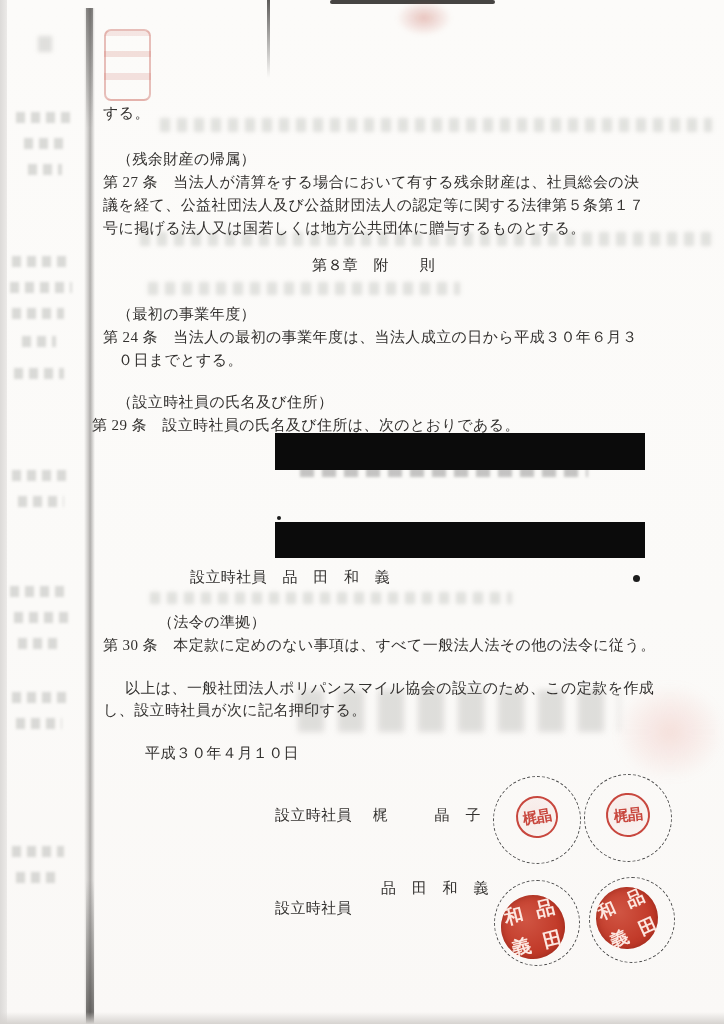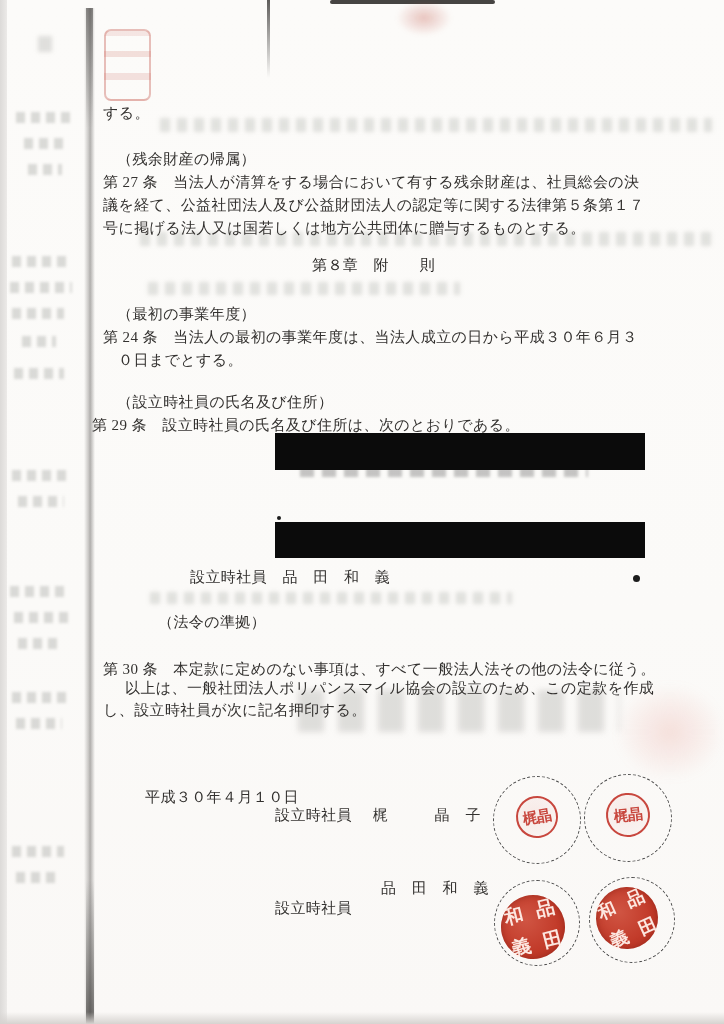--- a/index.html
+++ b/index.html
@@ -124,26 +124,26 @@
   <div class="line" style="left:92px;top:415px;">第 29 条　設立時社員の氏名及び住所は、次のとおりである。</div>
 
   <div class="redaction" style="top:433px;height:37px;"></div>
 
   <div class="dot" style="left:277px;top:516px;width:4px;height:4px;"></div>
   <div class="redaction" style="top:522px;height:36px;"></div>
   <div class="line" style="left:190px;top:567px;">設立時社員　品　田　和　義</div>
   <div class="dot" style="left:633px;top:575px;width:7px;height:7px;"></div>
 
   <div class="line" style="left:132px;top:612px;margin-left:26px;">（法令の準拠）</div>
-  <div class="line" style="left:103px;top:635px;margin-top:24px;">第 30 条　本定款に定めのない事項は、すべて一般法人法その他の法令に従う。</div>
+  <div class="line" style="left:103px;top:635px;">第 30 条　本定款に定めのない事項は、すべて一般法人法その他の法令に従う。</div>
 
   <div class="line" style="left:125px;top:678px;text-align:right;">以上は、一般社団法人ポリパンスマイル協会の設立のため、この定款を作成</div>
   <div class="line" style="left:103px;top:700px;">し、設立時社員が次に記名押印する。</div>
 
-  <div class="line" style="left:145px;top:787px;">平成３０年４月１０日</div>
+  <div class="line" style="left:145px;top:743px;">平成３０年４月１０日</div>
 
   <div class="line" style="left:275px;top:805px;">設立時社員</div>
   <div class="line" style="left:373px;top:805px;">梶　　　晶　子</div>
   <div class="seal-circle" style="left:493px;top:776px;width:88px;height:88px;"></div>
   <div class="hanko-ring" style="left:516px;top:796px;width:42px;height:42px;font-size:15px;letter-spacing:-1px;transform:rotate(-10deg);">
     <span>梶晶</span>
   </div>
   <div class="seal-circle" style="left:584px;top:774px;width:88px;height:88px;"></div>
   <div class="hanko-ring" style="left:606px;top:793px;width:44px;height:44px;font-size:15px;letter-spacing:-1px;transform:rotate(-6deg);">
     <span>梶晶</span>

